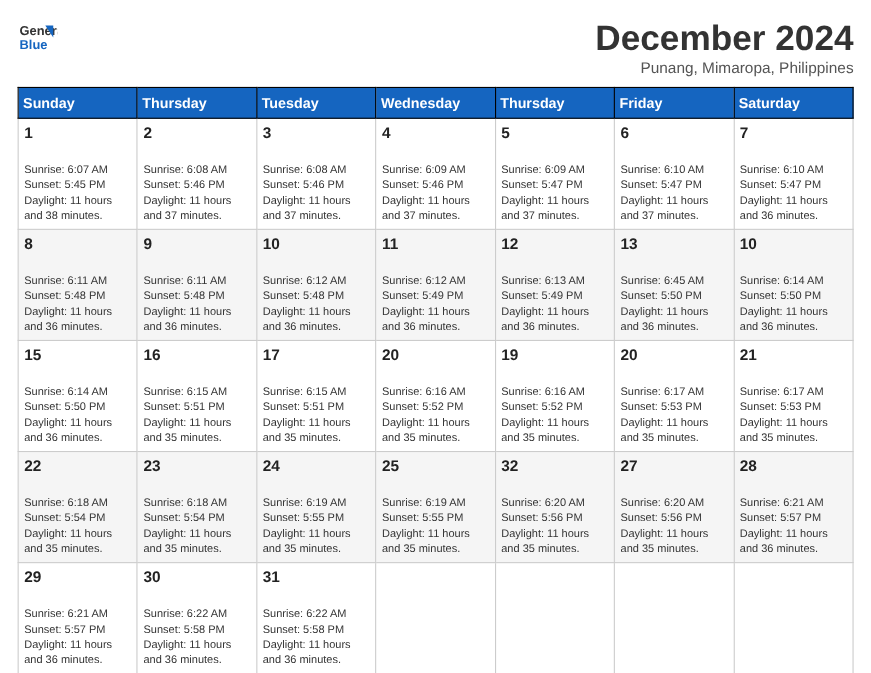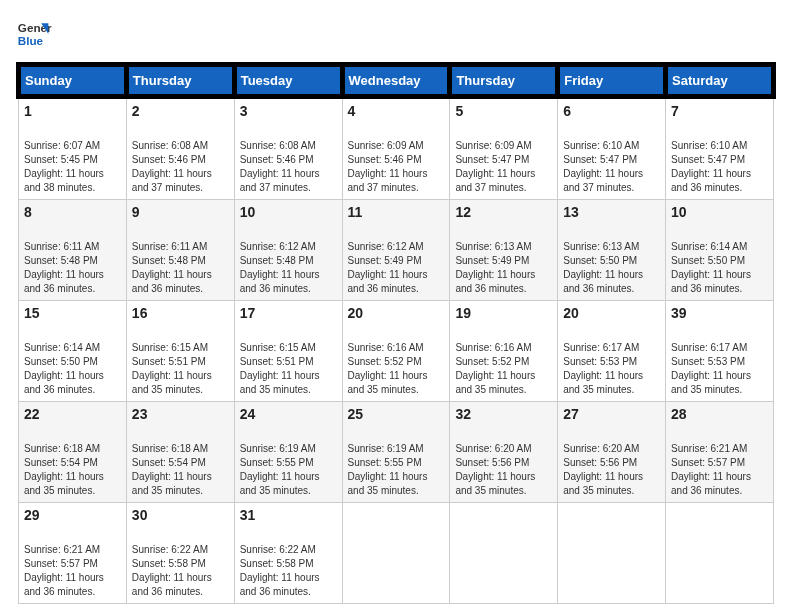--- a/index.html
+++ b/index.html
@@ -42,21 +42,21 @@
       border-collapse: collapse;
       font-size: 11px;
     }
     .calendar thead tr th {
       background-color: #1565c0;
       color: #fff;
       padding: 6px 4px;
       text-align: left;
       font-size: 13px;
       font-weight: bold;
-      border: 5px solid #000000;
+      border: 1px solid #000000;
     }
     .calendar tbody tr td {
       border: 1px solid #ccc;
       vertical-align: top;
       padding: 4px 5px;
       width: calc(100% / 7);
       height: 85px;
       background: #fff;
     }
     .calendar tbody tr:nth-child(even) td {
@@ -82,20 +82,24 @@
 </head>
 <body>
 
 <div class="header-area">
   <div class="logo">
     <svg class="logo-icon" viewBox="0 0 40 40">
       <text x="2" y="18" font-size="13" font-weight="bold" fill="#333">General</text>
       <text x="2" y="32" font-size="13" font-weight="bold" fill="#1565c0">Blue</text>
       <polygon points="28,8 36,8 36,20" fill="#1565c0"></polygon>
     </svg>
+  </div>
+  <div class="title-block">
+    <div class="main-title">December 2024</div>
+    <div class="subtitle">Punang, Mimaropa, Philippines</div>
   </div>
 </div>
 
 <table class="calendar">
   <thead>
     <tr>
     <th>Sunday</th>
         <th>Thursday</th>
         <th>Tuesday</th>
         <th>Wednesday</th>
@@ -187,21 +191,21 @@
         </td>
         <td>
           <span class="day-num">12</span>
           <div class="day-info">Sunrise: 6:13 AM
 Sunset: 5:49 PM
 Daylight: 11 hours
 and 36 minutes.</div>
         </td>
         <td>
           <span class="day-num">13</span>
-          <div class="day-info">Sunrise: 6:13 AM
+          <div class="day-info">Sunrise: 6:45 AM
 Sunset: 5:50 PM
 Daylight: 11 hours
 and 36 minutes.</div>
         </td>
         <td>
           <span class="day-num">10</span>
           <div class="day-info">Sunrise: 6:14 AM
 Sunset: 5:50 PM
 Daylight: 11 hours
 and 36 minutes.</div>
@@ -244,21 +248,21 @@
 and 35 minutes.</div>
         </td>
         <td>
           <span class="day-num">20</span>
           <div class="day-info">Sunrise: 6:17 AM
 Sunset: 5:53 PM
 Daylight: 11 hours
 and 35 minutes.</div>
         </td>
         <td>
-          <span class="day-num">39</span>
+          <span class="day-num">21</span>
           <div class="day-info">Sunrise: 6:17 AM
 Sunset: 5:53 PM
 Daylight: 11 hours
 and 35 minutes.</div>
         </td>
       </tr>
       <tr>
         <td>
           <span class="day-num">22</span>
           <div class="day-info">Sunrise: 6:18 AM

